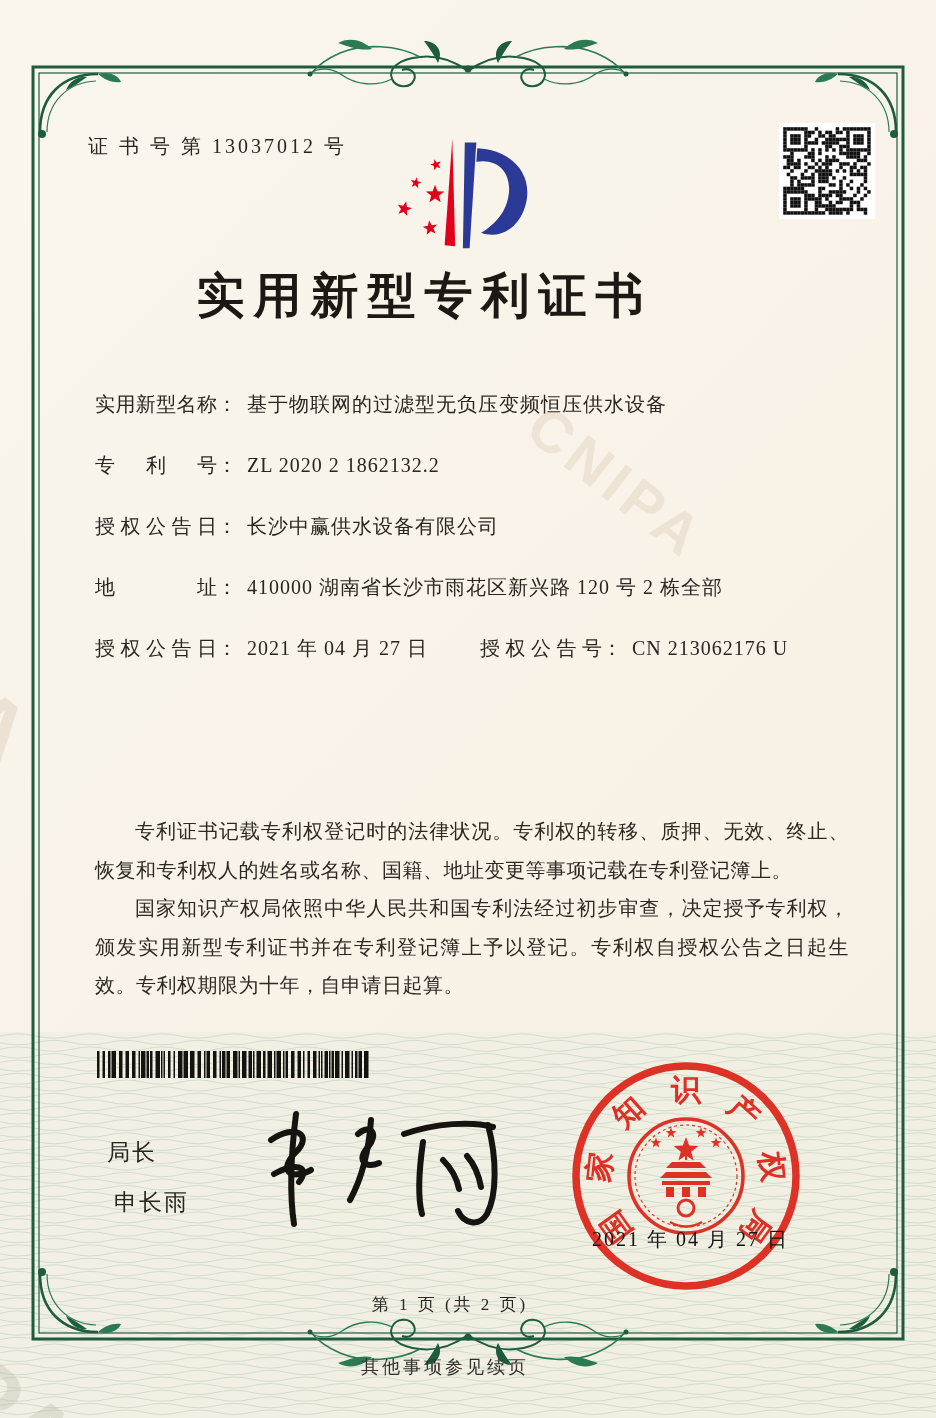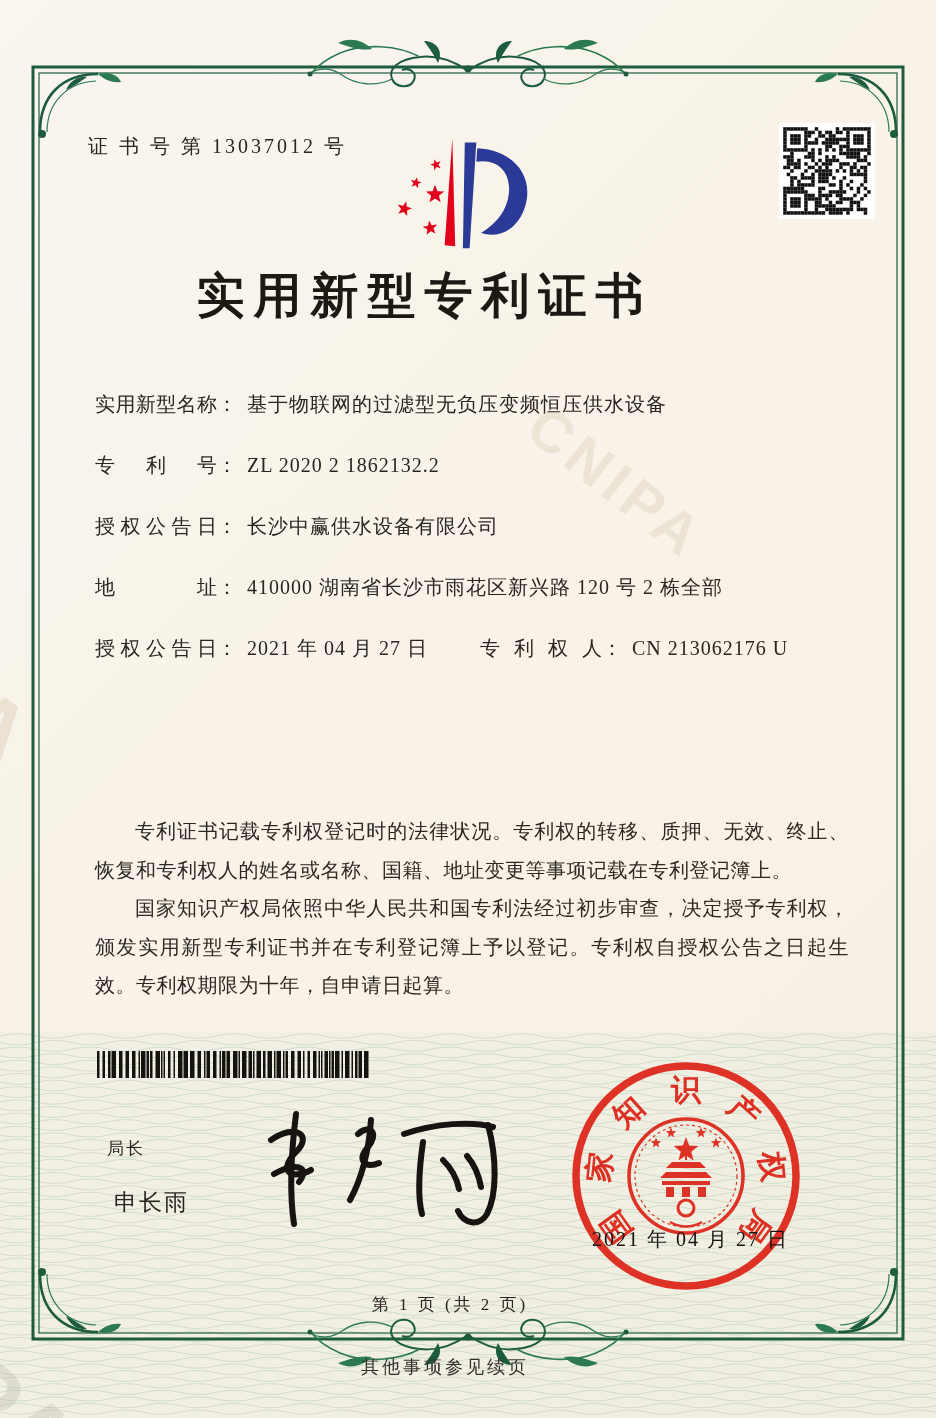--- a/index.html
+++ b/index.html
@@ -35,21 +35,21 @@
   #title{left:0;top:264px;width:849px;text-align:center;font-size:48px;font-weight:bold;letter-spacing:9px;color:#1c1814;}
   #fields{left:95px;top:391px;width:760px;font-size:20px;}
   .frow{height:26px;margin-bottom:35px;white-space:nowrap;position:relative;}
   .flabel{display:inline-block;width:122px;text-align:justify;text-align-last:justify;vertical-align:top;font-family:Liberation Mono, monospace;}
   .fcolon{margin-right:10px;}
   .fval{letter-spacing:1px;}
   .grant2{position:absolute;left:385px;top:0;}
   #paras{left:95px;top:812px;width:754px;font-size:20px;line-height:38.5px;letter-spacing:.5px;text-align:justify;color:#2d2822;}
   #paras p{margin:0;text-indent:2em;}
   #barcode{position:absolute;left:95px;top:1051px;width:278px;height:27px;z-index:4;}
-  #signer-title{left:107px;top:1137px;font-size:17px;letter-spacing:2px;}
+  #signer-title{left:107px;top:1137px;font-size:23px;letter-spacing:2px;}
   #signer-name{left:114px;top:1187px;font-size:23px;letter-spacing:2px;}
   #signature{position:absolute;left:238px;top:1096px;width:282px;height:148px;z-index:4;}
   #seal{position:absolute;left:566px;top:1056px;width:240px;height:240px;z-index:5;opacity:.92;}
   #seal-chars{position:absolute;left:566px;top:1056px;width:240px;height:240px;z-index:5;opacity:.93;}
   #seal-chars span{
     position:absolute;left:50%;top:50%;font-size:30px;font-weight:bold;color:#dd2317;
     font-family:"Liberation Serif","DejaVu Serif",serif;
   }
   #seal-date{left:592px;top:1226px;font-size:20px;letter-spacing:2px;color:#15120f;z-index:6;}
   #page-info{left:0;top:1293px;width:900px;text-align:center;font-size:17px;letter-spacing:3px;}
@@ -528,21 +528,21 @@
       <span class="flabel">授权公告日</span><span class="fcolon">：</span><span class="fval">长沙中赢供水设备有限公司</span>
     </div>
     <div class="frow">
       <span class="flabel">地址</span><span class="fcolon">：</span><span class="fval">410000  湖南省长沙市雨花区新兴路 120 号 2 栋全部</span>
     </div>
     <div class="frow">
       <span>
         <span class="flabel">授权公告日</span><span class="fcolon">：</span><span class="fval">2021 年 04 月 27 日</span>
       </span>
       <span class="grant2">
-        <span class="flabel">专利权人</span><span class="fcolon">：</span><span class="fval">CN 213062176 U</span>
+        <span class="flabel">授权公告号</span><span class="fcolon">：</span><span class="fval">CN 213062176 U</span>
       </span>
     </div>
   </div>
 
   <div class="content" id="paras">
     <p>专利证书记载专利权登记时的法律状况。专利权的转移、质押、无效、终止、恢复和专利权人的姓名或名称、国籍、地址变更等事项记载在专利登记簿上。</p>
     <p>国家知识产权局依照中华人民共和国专利法经过初步审查，决定授予专利权，颁发实用新型专利证书并在专利登记簿上予以登记。专利权自授权公告之日起生效。专利权期限为十年，自申请日起算。</p>
   </div>
 
   <svg id="barcode" viewBox="0 0 278 27">

